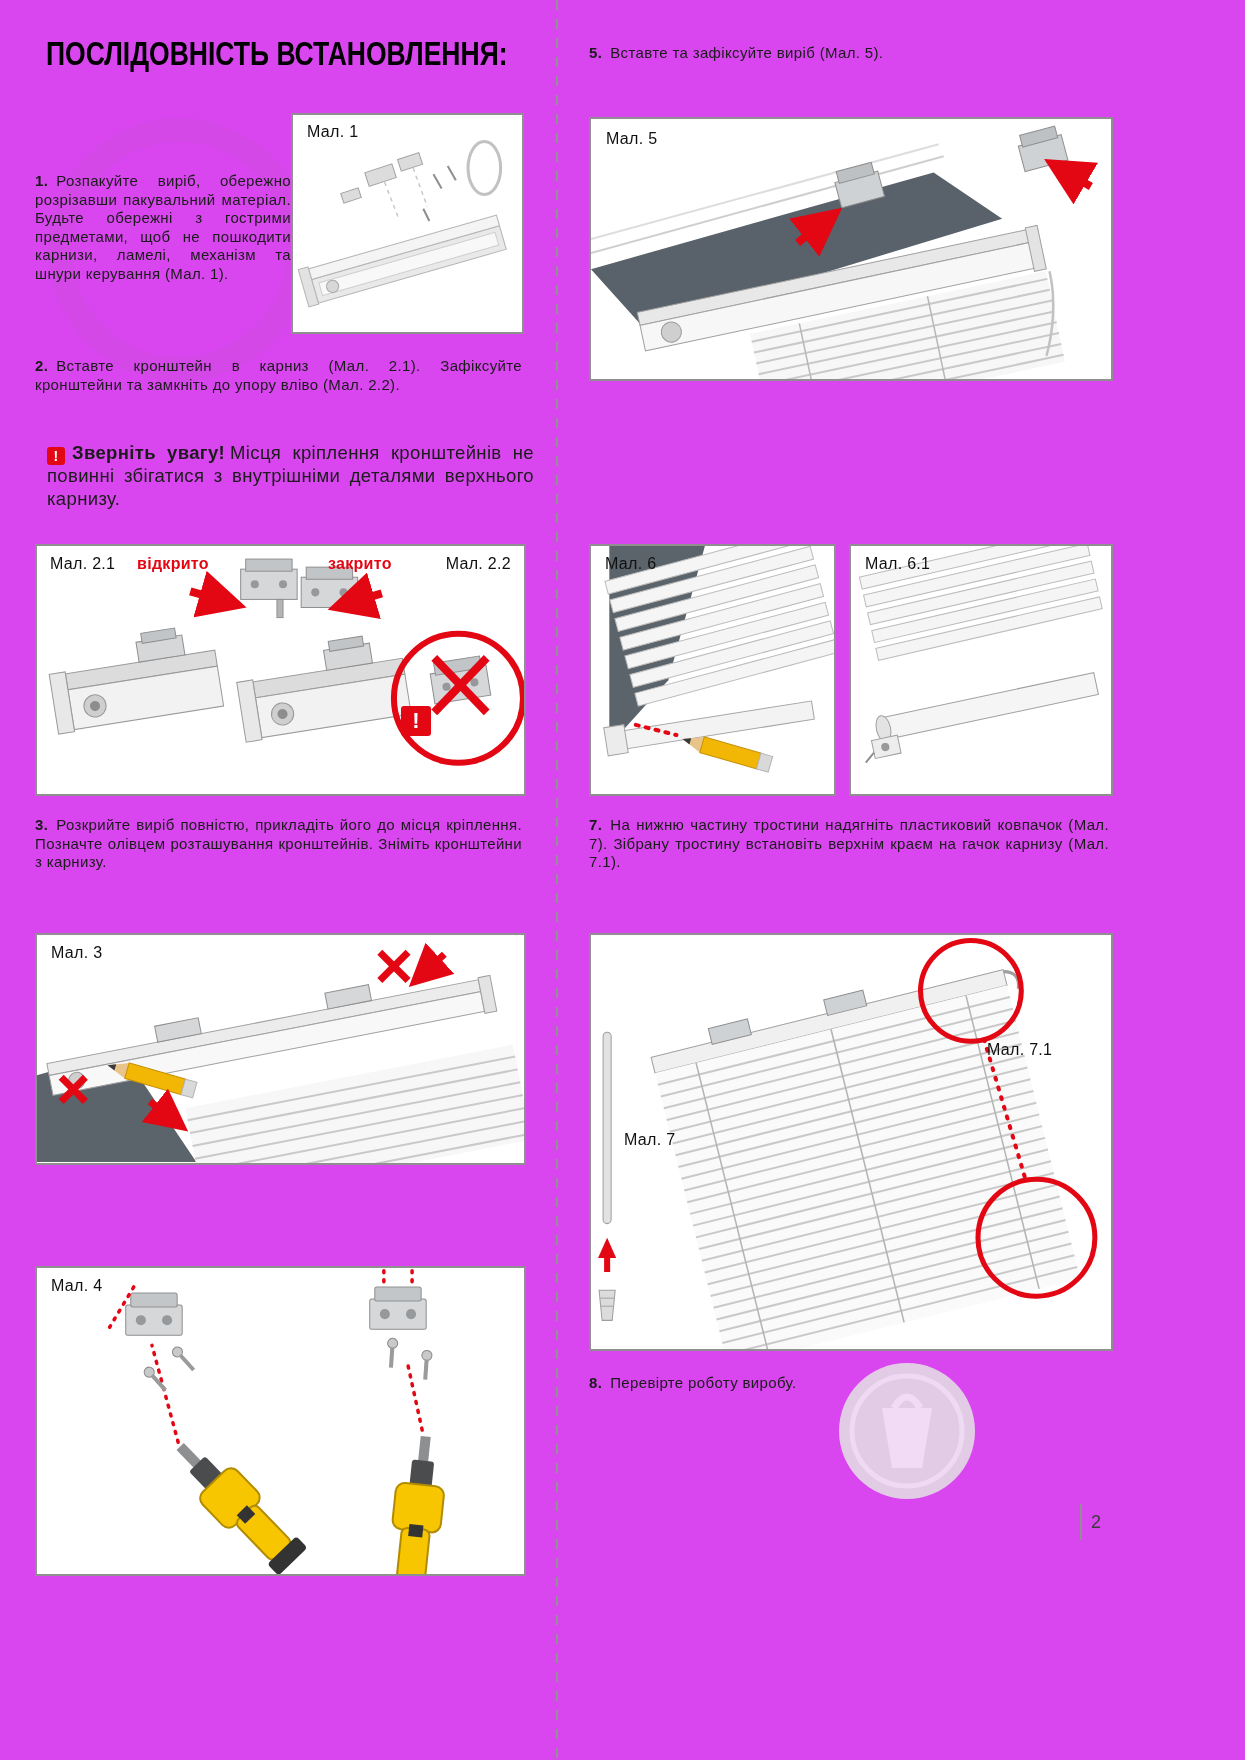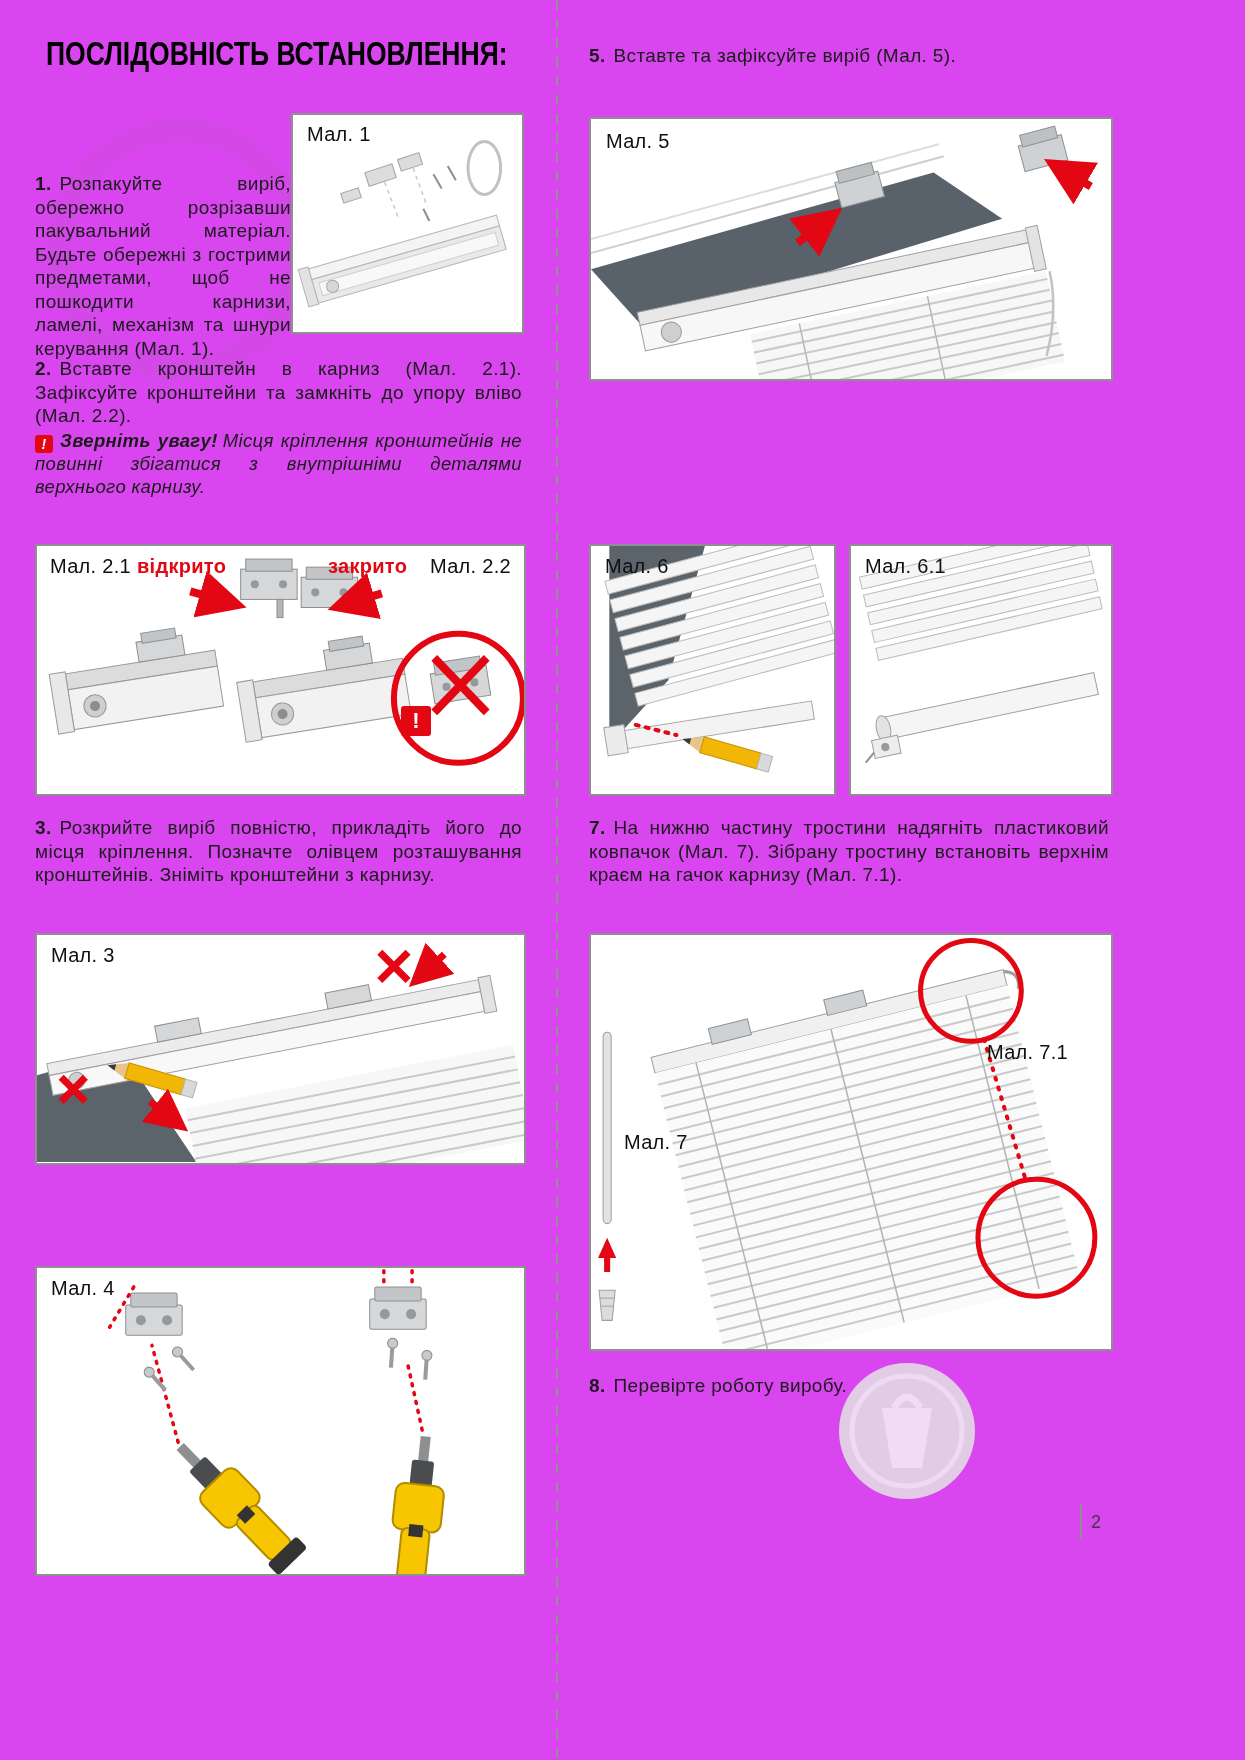--- a/index.html
+++ b/index.html
@@ -2,30 +2,30 @@
 <html lang="uk"><head>
 <meta charset="utf-8">
 <style>
   html,body{margin:0;padding:0;background:#fff;}
   .page{position:relative;width:1245px;height:1760px;background:#d946ef;overflow:hidden;
         font-family:"Liberation Sans","DejaVu Sans",sans-serif;color:#1b1b1b;}
   .divider{position:absolute;top:0;left:556px;width:2px;height:1760px;
         background:repeating-linear-gradient(to bottom,#919191 0 10px,transparent 10px 19px);}
   .title{position:absolute;left:46px;top:34px;margin:0;font-size:34px;font-weight:800;color:#000;
         white-space:nowrap;letter-spacing:0;transform:scaleX(0.78);transform-origin:left top;}
-  .step{position:absolute;margin:0;font-size:19px;line-height:1.24;letter-spacing:.35px;text-align:justify;}
+  .step{position:absolute;margin:0;font-size:15px;line-height:1.24;letter-spacing:.35px;text-align:justify;}
   .step .num{font-weight:700;margin-right:8px;}
-  .warnrow{position:absolute;margin:0;font-size:18.5px;line-height:1.24;letter-spacing:.35px;text-align:justify;font-style:italic;}
+  .warnrow{position:absolute;margin:12px;font-size:18.5px;line-height:1.24;letter-spacing:.35px;text-align:justify;}
   .wicon{display:inline-block;width:18px;height:18px;border-radius:3px;background:#e30613;color:#fff;
         font-weight:700;font-size:14px;line-height:18px;text-align:center;margin-right:7px;vertical-align:-2px;}
   .wtitle{font-weight:700;margin-right:5px;}
   figure{margin:0;}
   .figbox{position:absolute;border:2px solid #8f8f8f;background:#fff;}
   .figbox svg{position:absolute;left:0;top:0;width:100%;height:100%;display:block;}
-  .figlabel{position:absolute;font-size:20px;letter-spacing:.3px;color:#101010;}
+  .figlabel{position:absolute;font-size:16px;letter-spacing:.3px;color:#101010;}
   .figlabel.red{color:#e30613;font-weight:700;}
   .badge{position:absolute;background:#e30613;color:#fff;font-weight:700;text-align:center;border-radius:3px;
         width:30px;height:30px;font-size:22px;line-height:30px;}
   .wm-top{position:absolute;left:48px;top:118px;width:215px;height:215px;border-radius:50%;
         border:24px solid rgba(120,120,120,.06);}
   .watermark{position:absolute;left:832px;top:1356px;width:150px;height:150px;opacity:.85;}
   .pagebar{position:absolute;left:1080px;top:1504px;width:2px;height:36px;background:#8f8f8f;}
   .pageno{position:absolute;left:1091px;top:1512px;font-size:18px;color:#3c3c3c;}
 </style>
 </head>

